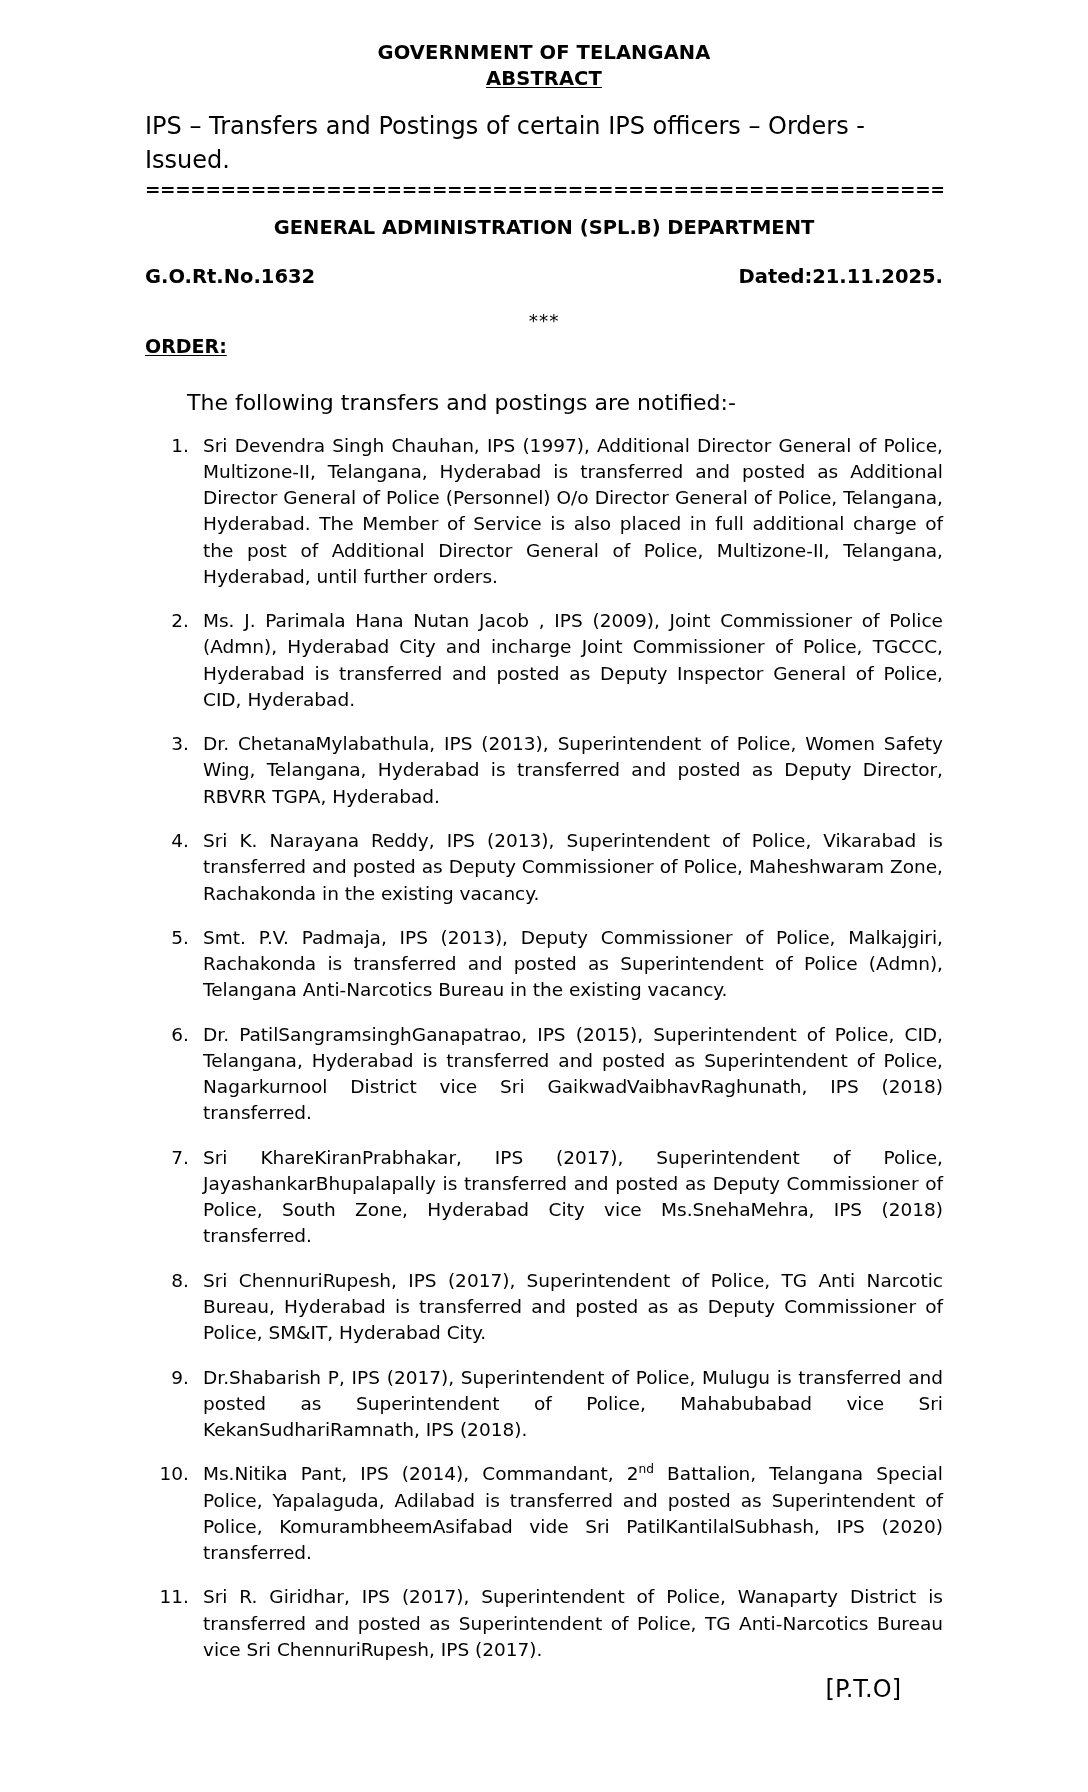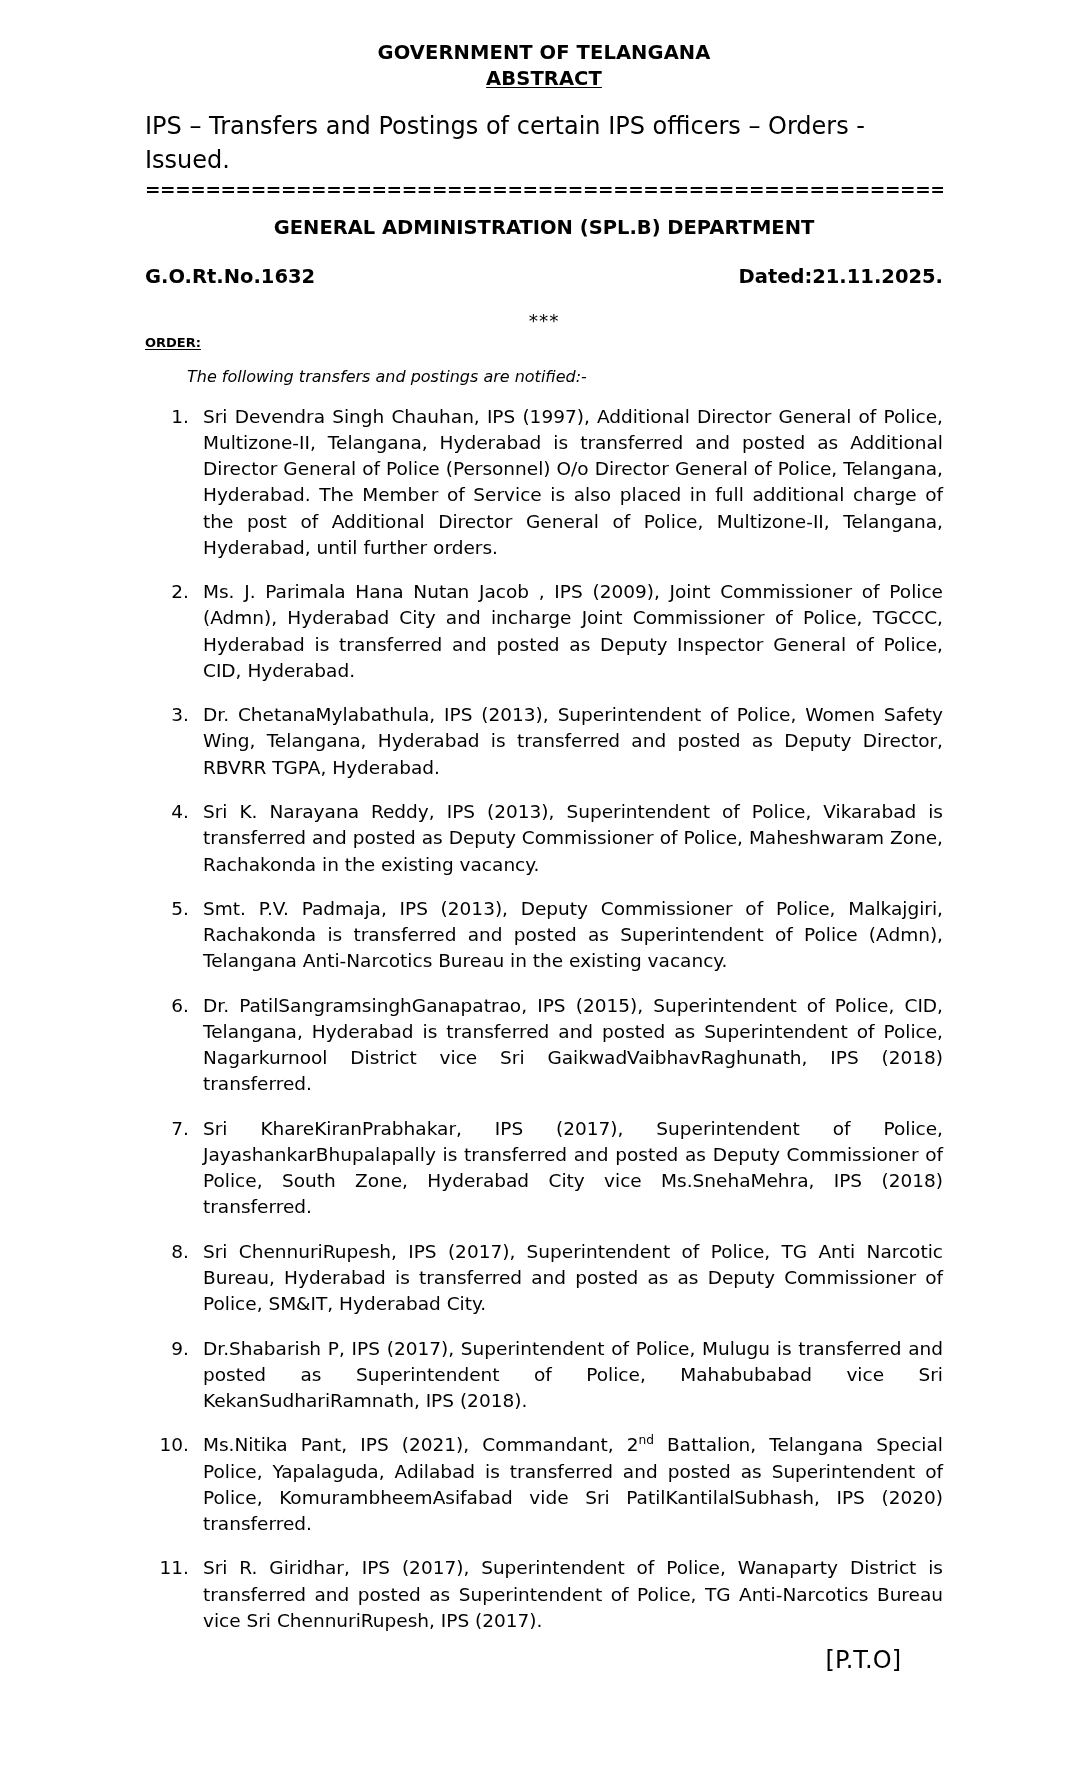--- a/index.html
+++ b/index.html
@@ -62,30 +62,29 @@
     gap: 19px;
   }
   .stars {
     text-align: center;
     font-size: 18.5px;
     margin-top: 22px;
     letter-spacing: 1px;
   }
   .order-label {
     font-weight: bold;
-    font-size: 13px;
+    font-size: 19px;
     text-decoration: underline;
     text-underline-offset: 2px;
     margin-top: 4px;
   }
   .intro {
-    font-size: 16px;
-    margin-top: 17px;
+    font-size: 22px;
+    margin-top: 33px;
     padding-left: 42px;
-    font-style: italic;
   }
   ol.items {
     list-style: none;
     margin: 0;
     padding: 0;
     margin-top: 18px;
   }
   ol.items li {
     position: relative;
     padding-left: 58px;
@@ -177,21 +176,21 @@
     <li>
       <span class="num">8.</span>
       <span class="body">Sri ChennuriRupesh, IPS (2017), Superintendent of Police, TG Anti Narcotic Bureau, Hyderabad is transferred and posted as as Deputy Commissioner of Police, SM&amp;IT, Hyderabad City.</span>
     </li>
     <li>
       <span class="num">9.</span>
       <span class="body">Dr.Shabarish P, IPS (2017), Superintendent of Police, Mulugu is transferred and posted as Superintendent of Police, Mahabubabad vice Sri KekanSudhariRamnath, IPS (2018).</span>
     </li>
     <li>
       <span class="num">10.</span>
-      <span class="body"><span>Ms.Nitika Pant, IPS (2021), Commandant, 2</span><sup>nd</sup><span> Battalion, Telangana Special Police, Yapalaguda, Adilabad is transferred and posted as Superintendent of Police, KomurambheemAsifabad  vide Sri PatilKantilalSubhash, IPS (2020) transferred.</span></span>
+      <span class="body"><span>Ms.Nitika Pant, IPS (2014), Commandant, 2</span><sup>nd</sup><span> Battalion, Telangana Special Police, Yapalaguda, Adilabad is transferred and posted as Superintendent of Police, KomurambheemAsifabad  vide Sri PatilKantilalSubhash, IPS (2020) transferred.</span></span>
     </li>
     <li>
       <span class="num">11.</span>
       <span class="body">Sri R. Giridhar, IPS (2017), Superintendent of Police, Wanaparty District is transferred and posted as Superintendent of Police, TG Anti-Narcotics Bureau vice Sri ChennuriRupesh, IPS (2017).</span>
     </li>
   </ol>
 
   <div class="pto">[P.T.O]</div>
 
 </div>

